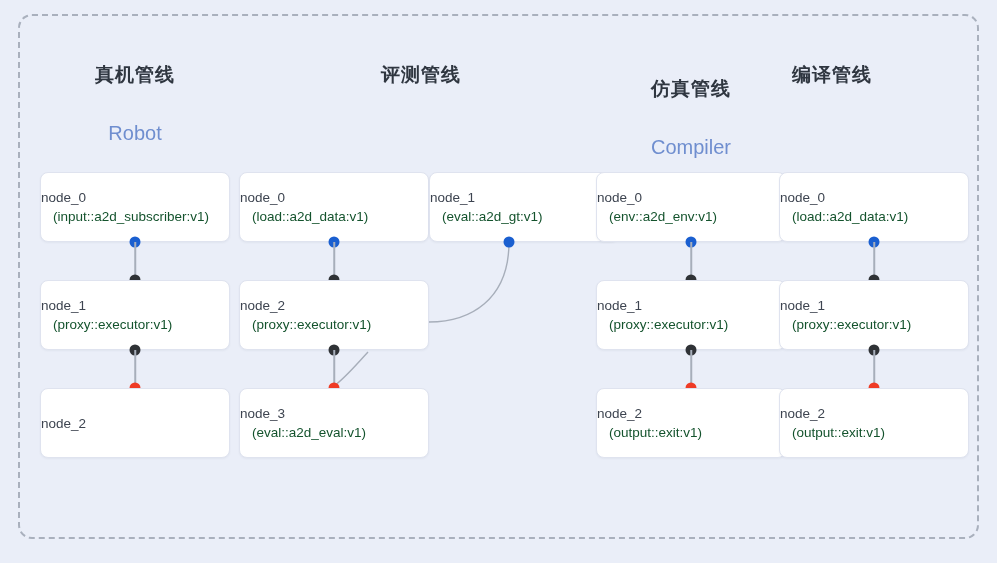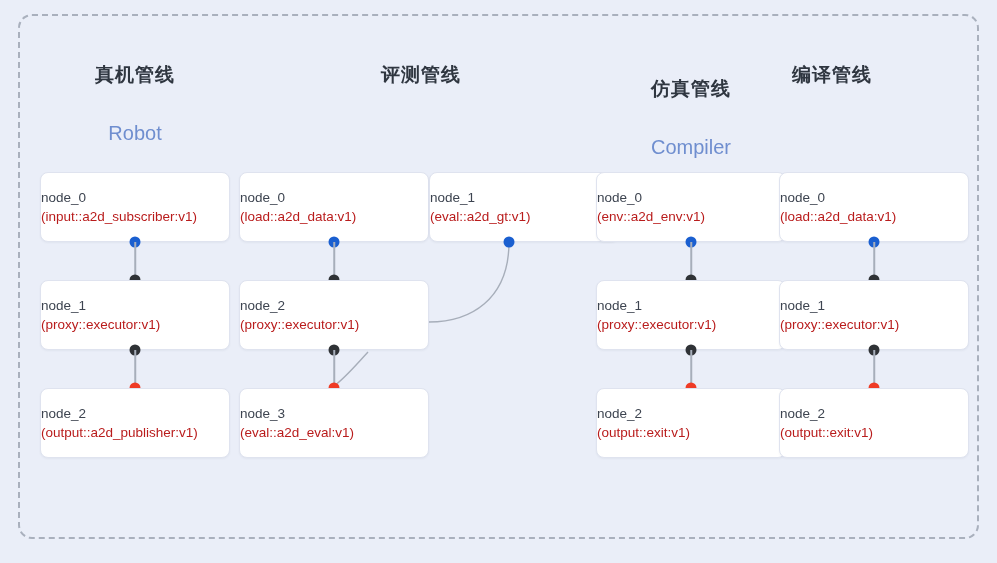--- a/index.html
+++ b/index.html
@@ -64,23 +64,24 @@
     justify-content: center;
     box-shadow: 0 1px 2px rgba(40,50,80,0.05);
   }
   .node-title {
     font-size: 13.5px;
     color: #3d4450;
     line-height: 19px;
   }
   .node-sub {
     font-size: 13.5px;
-    color: #b91c1c;
+    color: #14532d;
     line-height: 19px;
     white-space: nowrap;
+    margin-left: 12px;
   }
   .port {
     position: absolute;
     width: 11px;
     height: 11px;
     border-radius: 50%;
     transform: translate(-50%, -50%);
   }
   .port-blue { background: #1a5fd0; }
   .port-black { background: #2f3236; }
@@ -130,21 +131,20 @@
   <div class="node" style="left:40px; top:280px;">
     <div class="node-title">node_1</div>
     <div class="node-sub">(proxy::executor:v1)</div>
   </div>
   <div class="port port-black" style="left:135px; top:350px;"></div>
   <div class="vlink" style="left:135px; top:350px; height:38px;"></div>
   <div class="port port-red" style="left:135px; top:388px;"></div>
 
   <div class="node" style="left:40px; top:388px;">
     <div class="node-title">node_2</div>
-    <div class="node-sub">(output::a2d_publisher:v1)</div>
   </div>
 
   <div class="node" style="left:239px; top:172px;">
     <div class="node-title">node_0</div>
     <div class="node-sub">(load::a2d_data:v1)</div>
   </div>
   <div class="port port-blue" style="left:334px; top:242px;"></div>
   <div class="vlink" style="left:334px; top:242px; height:38px;"></div>
   <div class="port port-black" style="left:334px; top:280px;"></div>
 

